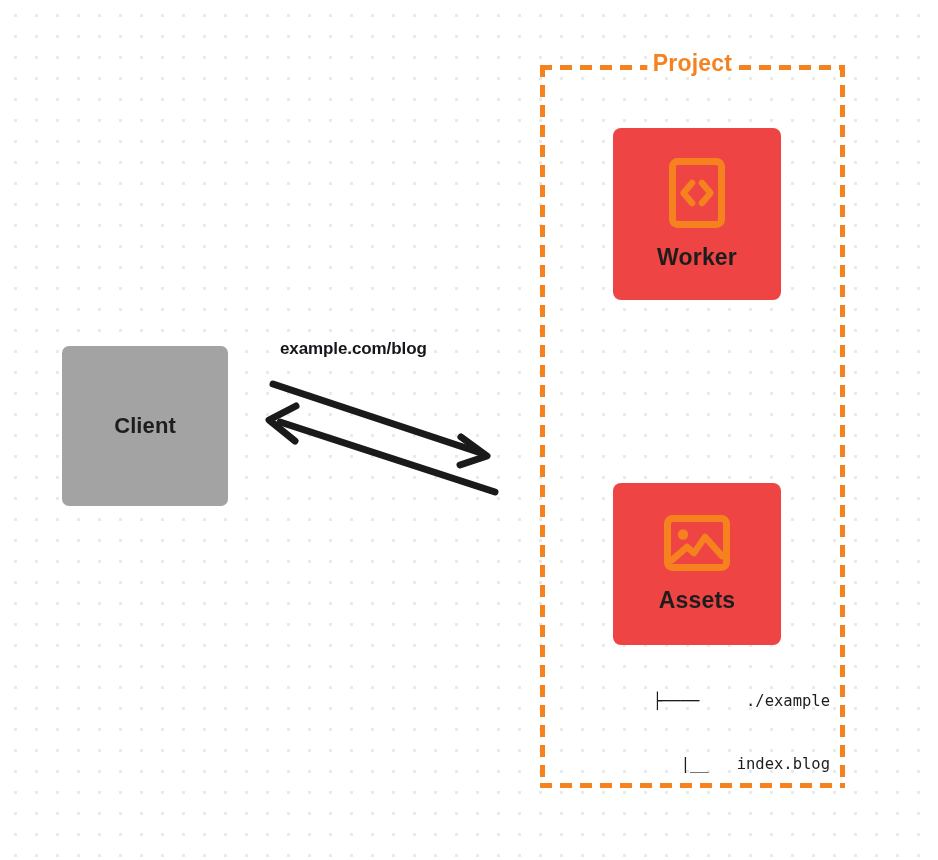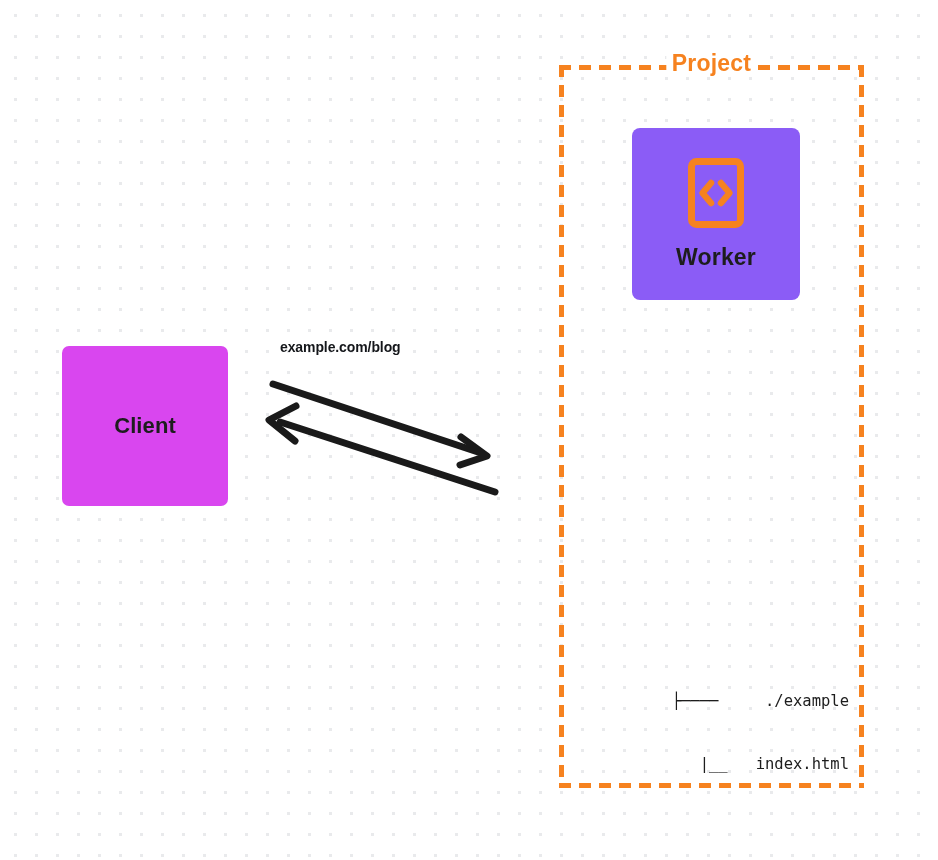--- a/index.html
+++ b/index.html
@@ -25,37 +25,37 @@
     height: 860px;
   }
 
   
   .client-node {
     position: absolute;
     left: 62px;
     top: 346px;
     width: 166px;
     height: 160px;
-    background: #d946ef;
+    background: #a3a3a3;
     border-radius: 7px;
     display: flex;
     align-items: center;
     justify-content: center;
   }
   .client-label {
     font-size: 22px;
     font-weight: bold;
     color: #1d1d1d;
     letter-spacing: 0.1px;
   }
 
   
   .project-container {
     position: absolute;
-    left: 559px;
+    left: 540px;
     top: 65px;
     width: 305px;
     height: 723px;
   }
   .dash-edge {
     position: absolute;
     background-repeat: repeat-x;
   }
   .dash-top-left, .dash-top-right {
     top: 0;
@@ -95,21 +95,21 @@
     background: #ffffff;
     padding: 0 6px;
     white-space: nowrap;
     letter-spacing: 0.2px;
   }
 
   
   .service-card {
     position: absolute;
     width: 168px;
-    background: #8b5cf6;
+    background: #ef4444;
     border-radius: 8px;
     display: flex;
     flex-direction: column;
     align-items: center;
     justify-content: center;
   }
   .card-worker {
     left: 73px;
     top: 63px;
     height: 172px;
@@ -146,21 +146,21 @@
   }
   .file-tree-line {
     display: block;
   }
 
   
   .request-label {
     position: absolute;
     left: 280px;
     top: 339px;
-    font-size: 14px;
+    font-size: 17px;
     font-weight: bold;
     color: #14161a;
     white-space: nowrap;
     letter-spacing: -0.1px;
   }
 
   .arrow-layer {
     position: absolute;
     left: 0; top: 0;
     width: 938px; height: 860px;
@@ -203,21 +203,29 @@
 
     <div class="service-card card-worker">
       <svg class="card-icon" width="56" height="70" viewBox="0 0 56 70" fill="none" xmlns="http://www.w3.org/2000/svg">
         <rect x="3.5" y="3.5" width="49" height="63" rx="5" ry="5" stroke="#F6821F" stroke-width="7" fill="none"></rect>
         <polyline points="23,25 14.5,35 23,45" stroke="#F6821F" stroke-width="6.5" stroke-linecap="round" stroke-linejoin="round" fill="none"></polyline>
         <polyline points="33,25 41.5,35 33,45" stroke="#F6821F" stroke-width="6.5" stroke-linecap="round" stroke-linejoin="round" fill="none"></polyline>
       </svg>
       <span class="card-label">Worker</span>
     </div>
 
+    <div class="service-card card-assets">
+      <svg class="card-icon" width="66" height="56" viewBox="0 0 66 56" fill="none" xmlns="http://www.w3.org/2000/svg">
+        <rect x="3.5" y="3.5" width="59" height="49" rx="5" ry="5" stroke="#F6821F" stroke-width="7" fill="none"></rect>
+        <circle cx="19" cy="19.5" r="5.2" fill="#F6821F"></circle>
+        <polyline points="8,45 23,32 30,38 41,22 58,41" stroke="#F6821F" stroke-width="6.5" stroke-linecap="round" stroke-linejoin="round" fill="none"></polyline>
+      </svg>
+      <span class="card-label">Assets</span>
+    </div>
 
     <div class="file-tree">
       <span class="file-tree-line">├────     ./example</span>
-      <span class="file-tree-line">|__   index.html</span>
+      <span class="file-tree-line">|__   index.blog</span>
       
     </div>
 
   </div>
 </div>
 
 </body></html>

